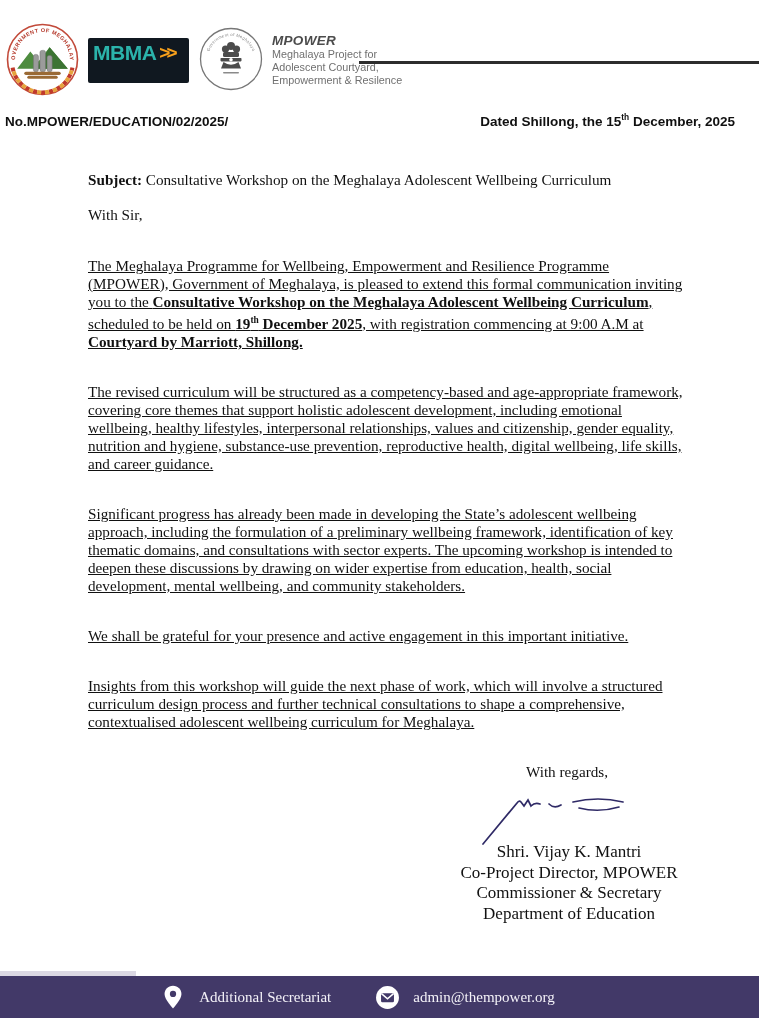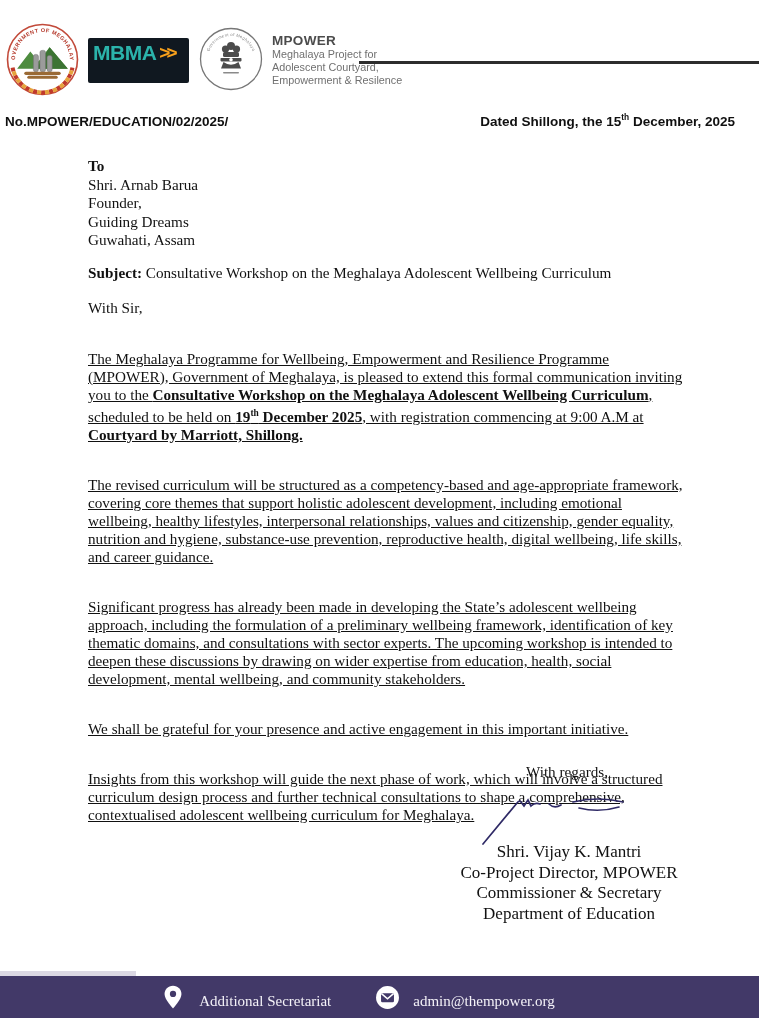--- a/index.html
+++ b/index.html
@@ -15,21 +15,21 @@
     background:#101820; border-radius:2px; box-sizing:border-box;
     padding:4px 5px 17px 5px; display:flex; flex-direction:column; justify-content:center;
   }
   .mbma-top { display:flex; align-items:center; line-height:22px; }
   .mbma-name { color:#2bb3ab; font-family:"Liberation Sans",sans-serif; font-weight:800; font-size:21px; letter-spacing:-0.5px; }
   .mbma-chevrons { color:#f9a11b; font-family:"Liberation Sans",sans-serif; font-weight:800; font-size:19px; margin-left:3px; letter-spacing:-4px; padding-right:4px; }
   .mbma-sub { color:#e8413c; font-family:"Liberation Sans",sans-serif; font-weight:bold; font-size:5px; white-space:nowrap; overflow:hidden; margin-top:1px; }
   .mbma-fine { height:3px; background:#5a6770; opacity:.75; border-radius:1px; margin-top:2px; width:96%; }
   .emblem { position:absolute; left:199px; top:27px; width:64px; height:64px; }
   .mpower-block { position:absolute; left:272px; top:33px; }
-  .mpower-title { font-family:"Liberation Sans",sans-serif; font-weight:700; font-size:13.5px; color:#4c4c4c; letter-spacing:.3px; }
+  .mpower-title { font-family:"Liberation Sans",sans-serif; font-weight:700; font-size:13.5px; color:#4c4c4c; letter-spacing:.3px;font-style:italic; }
   .mpower-line { font-family:"Liberation Sans",sans-serif; font-size:10.8px; color:#707070; line-height:13.2px; }
   .header-rule { position:absolute; left:359px; top:61px; width:400px; height:3px; background:#2d2d2d; }
   
   .ref-row {
     position:absolute; left:5px; right:24px; top:112px;
     display:flex; justify-content:space-between; align-items:baseline;
     font-family:"Liberation Sans",sans-serif; font-weight:700; font-size:13.5px; color:#101010;
   }
   
   .body { position:absolute; left:88px; top:157px; width:598px; font-size:15.2px; }
@@ -45,21 +45,21 @@
   .signature { position:absolute; left:477px; top:790px; }
   .signatory { position:absolute; left:440px; top:842px; width:258px; text-align:center; font-size:17px; line-height:20.6px; }
   
   .footer-strip { position:absolute; left:0; top:971px; width:136px; height:5px; background:#dbd8e3; }
   .footer-bar {
     position:absolute; left:0; top:976px; width:759px; height:42px; background:#423968;
     display:flex; align-items:center; justify-content:center; gap:44px;
     color:#f4f2f8; font-size:15px;
   }
   .footer-inner { display:flex; align-items:center; gap:44px; transform:translateX(-22px); }
-  .footer-item { display:flex; align-items:flex-end; gap:13px; }
+  .footer-item { display:flex; align-items:center; gap:13px; }
 </style>
 </head>
 <body>
 
 <div class="page">
 
   <svg class="seal-meghalaya" viewBox="0 0 72 72">
     <circle cx="36" cy="36" r="34.5" fill="#ffffff" stroke="#c24a3a" stroke-width="1.6"></circle>
     <path id="sealArc" d="M 9,36 A 27,27 0 0 1 63,36" fill="none"></path>
     <text font-size="5.4" fill="#b53a2c" font-weight="bold" letter-spacing="0.5" font-family="Liberation Sans, sans-serif">
@@ -115,27 +115,20 @@
   </div>
 
   <div class="header-rule"></div>
 
   <div class="ref-row">
     <span>No.MPOWER/EDUCATION/02/2025/</span>
     <span><span>Dated Shillong, the 15</span><span class="sup">th</span><span> December, 2025</span></span>
   </div>
 
   <div class="body">
-    <div class="recipient">
-      <div class="salut">To</div>
-      <div>Shri. Arnab Barua</div>
-      <div>Founder,</div>
-      <div>Guiding Dreams</div>
-      <div>Guwahati, Assam</div>
-    </div>
 
     <div class="subject"><span class="b">Subject:</span><span> Consultative Workshop on the Meghalaya Adolescent Wellbeing Curriculum</span></div>
 
     <div class="greeting">With Sir,</div>
 
     <div class="para"><span>The Meghalaya Programme for Wellbeing, Empowerment and Resilience Programme (MPOWER), Government of Meghalaya, is pleased to extend this formal communication inviting you to the </span><span class="b">Consultative Workshop on the Meghalaya Adolescent Wellbeing Curriculum</span><span>, scheduled to be held on </span><span class="b">19</span><span class="b sup">th</span><span class="b"> December 2025</span><span>, with registration commencing at 9:00 A.M at </span><span class="b">Courtyard by Marriott, Shillong.</span></div>
     <div class="para">The revised curriculum will be structured as a competency-based and age-appropriate framework, covering core themes that support holistic adolescent development, including emotional wellbeing, healthy lifestyles, interpersonal relationships, values and citizenship, gender equality, nutrition and hygiene, substance-use prevention, reproductive health, digital wellbeing, life skills, and career guidance.</div>
     <div class="para">Significant progress has already been made in developing the State’s adolescent wellbeing approach, including the formulation of a preliminary wellbeing framework, identification of key thematic domains, and consultations with sector experts. The upcoming workshop is intended to deepen these discussions by drawing on wider expertise from education, health, social development, mental wellbeing, and community stakeholders.</div>
     <div class="para">We shall be grateful for your presence and active engagement in this important initiative.</div>
     <div class="para">Insights from this workshop will guide the next phase of work, which will involve a structured curriculum design process and further technical consultations to shape a comprehensive, contextualised adolescent wellbeing curriculum for Meghalaya.</div>

